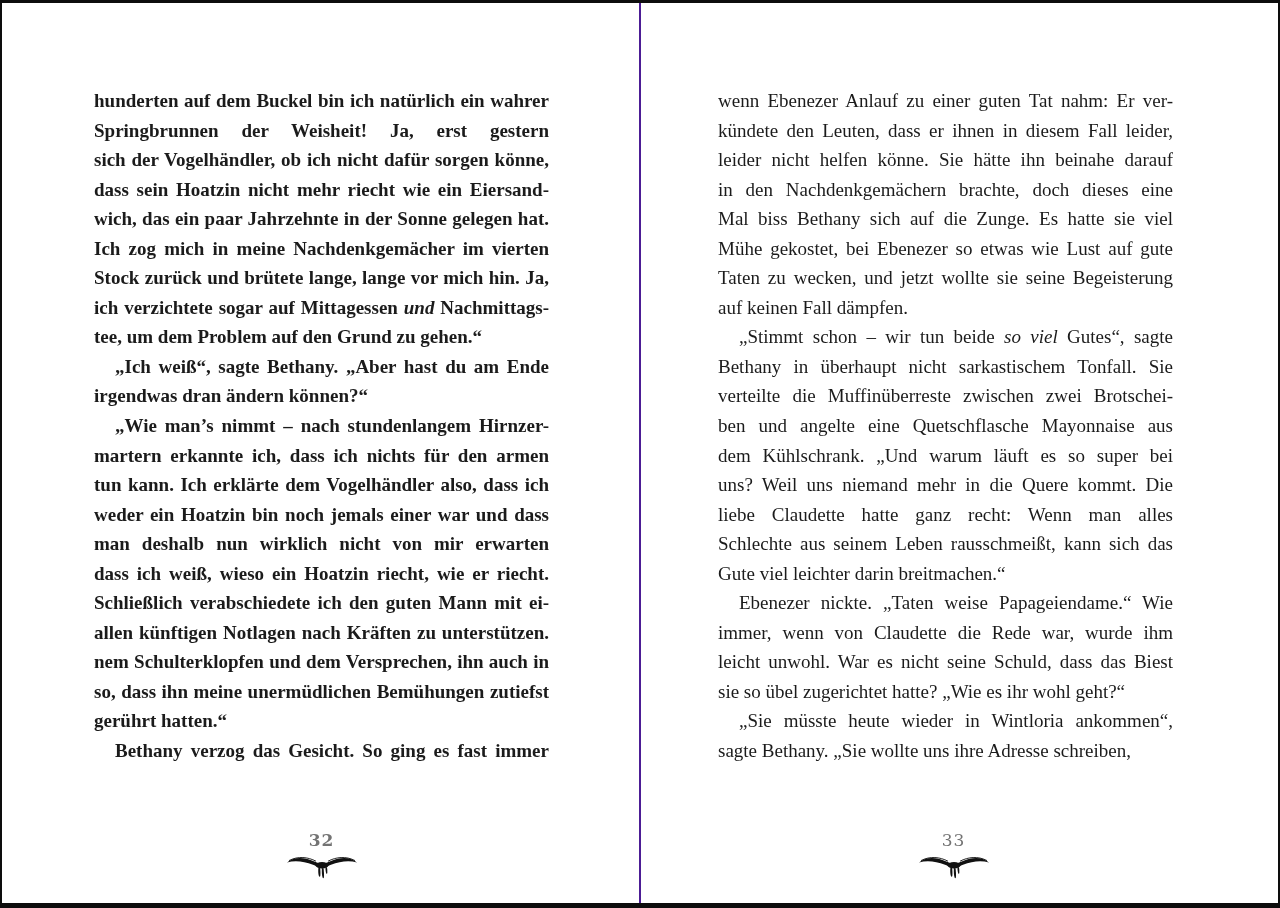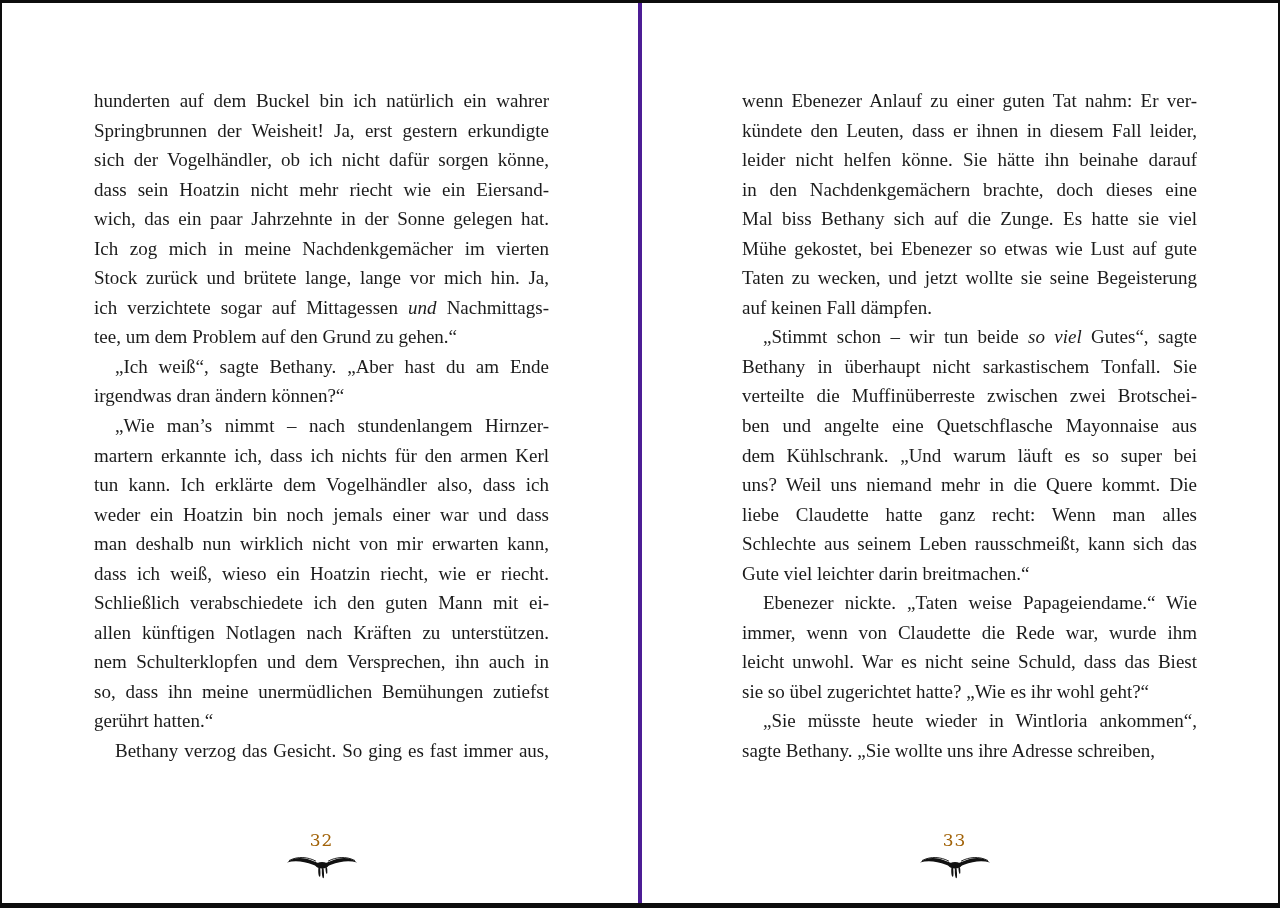--- a/index.html
+++ b/index.html
@@ -21,33 +21,34 @@
     font-family: "Liberation Serif", serif;
     overflow: hidden;
   }
   .page {
     position: relative;
     flex: 1 1 0;
     height: 100%;
     background: #ffffff;
   }
   .page.left {
-    border-right: 4px solid #4c1d95;
+    border-right: 2px solid #4c1d95;
+    font-weight: bold;
   }
   .text-block {
     position: absolute;
     top: 83px;
     width: 455px;
     color: #1b1b1b;
     font-size: 19px;
     line-height: 29.55px;
     text-align: justify;
   }
   .page.left .text-block { left: 92px; }
-  .page.right .text-block { left: 100px; }
+  .page.right .text-block { left: 77px; }
   .line {
     height: 29.55px;
     overflow: hidden;
     text-align: justify;
     text-align-last: justify;
   }
   .line.endpara { text-align-last: auto; }
   .line.indent { text-indent: 21px; }
   .it { font-style: italic; }
   .footer {
@@ -55,21 +56,21 @@
     top: 826px;
     width: 455px;
     text-align: center;
   }
   .page.left .footer { left: 92px; }
   .page.right .footer { left: 85px; }
   .pagenum {
     font-family: "DejaVu Serif", serif;
     font-size: 17px;
     line-height: 22px;
-    color: #a16207;
+    color: #737373;
     letter-spacing: 1px;
   }
   .ornament {
     display: block;
     margin: 1px auto 0 auto;
   }
 </style>
 </head>
 <body>
 

